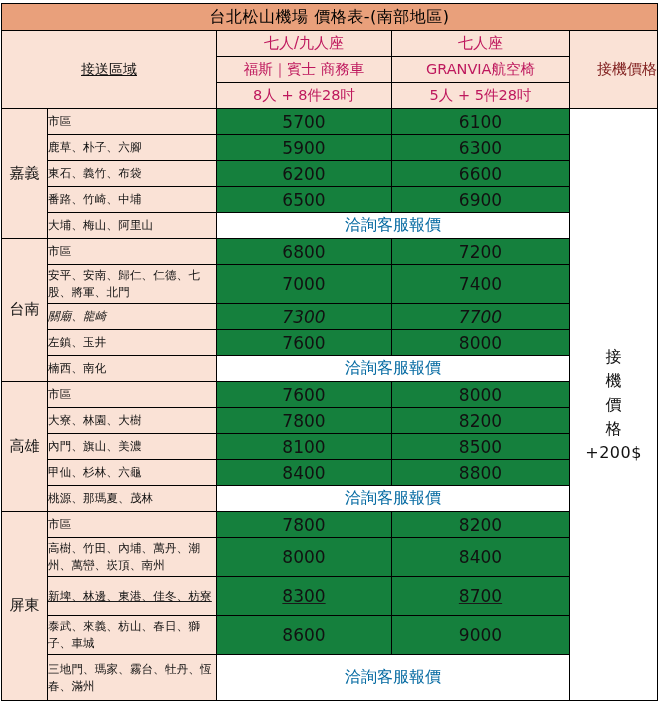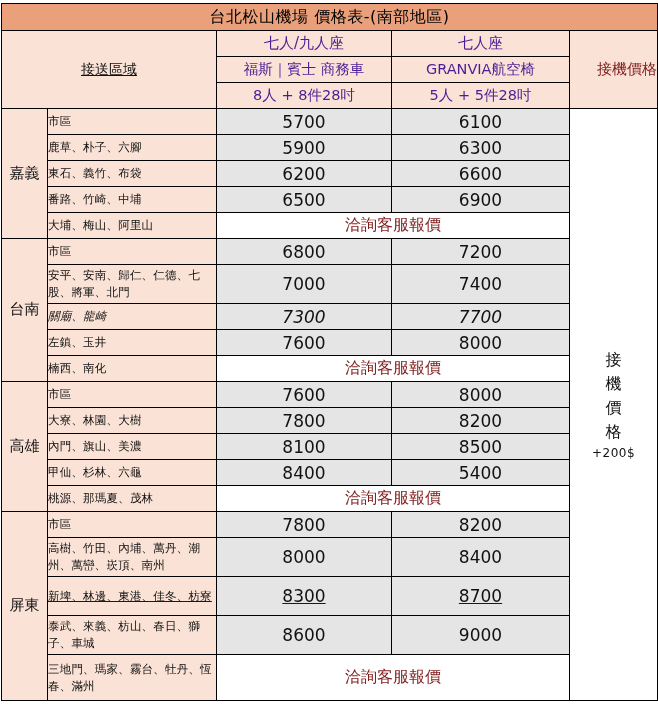--- a/index.html
+++ b/index.html
@@ -40,21 +40,21 @@
     font-weight: bold;
     letter-spacing: 0.5px;
     color: #000000;
   }
 
   
   .hdr {
     background: #FAE2D6;
     text-align: center;
     font-size: 15px;
-    color: #4c1d95;
+    color: #be185d;
     height: 25px;
   }
   .hdr-area {
     background: #FAE2D6;
     text-align: center;
     font-size: 14px;
     color: #111111;
     text-decoration: underline;
   }
   .hdr-vehicle-sub {
@@ -85,30 +85,30 @@
     background: #FAE2D6;
     font-size: 11.5px;
     color: #111111;
     padding: 2px 3px 2px 5px;
     line-height: 1.45;
     letter-spacing: 0.2px;
   }
 
   
   .price-cell {
-    background: #e5e5e5;
+    background: #15803d;
     text-align: center;
     font-size: 17px;
     color: #111111;
   }
   .inquire-cell {
     background: #ffffff;
     text-align: center;
     font-size: 16px;
-    color: #7f1d1d;
+    color: #0369a1;
   }
 
   
   .pickup-cell {
     background: #ffffff;
     text-align: center;
     vertical-align: middle;
   }
   .pickup-stack {
     display: flex;
@@ -116,21 +116,21 @@
     align-items: center;
     justify-content: center;
     line-height: 1.5;
   }
   .pickup-stack span {
     font-size: 16px;
     color: #111111;
     display: block;
   }
   .pickup-stack .amount {
-    font-size: 12px;
+    font-size: 16px;
     letter-spacing: 0.5px;
   }
 
   .col-area   { width: 169px; }
   .col-price1 { width: 175px; }
   .col-price2 { width: 178px; }
   .col-pickup { width: 88px; }
 </style>
 </head>
 <body>
@@ -233,21 +233,21 @@
         <td class="price-cell">8200</td>
       </tr>
       <tr style="height: 26px;">
         <td class="area-cell">內門、旗山、美濃</td>
         <td class="price-cell">8100</td>
         <td class="price-cell">8500</td>
       </tr>
       <tr style="height: 26px;">
         <td class="area-cell">甲仙、杉林、六龜</td>
         <td class="price-cell">8400</td>
-        <td class="price-cell">5400</td>
+        <td class="price-cell">8800</td>
       </tr>
       <tr style="height: 26px;">
         <td class="area-cell">桃源、那瑪夏、茂林</td>
         <td class="inquire-cell" colspan="2">洽詢客服報價</td>
       </tr>
       <tr style="height: 26px;">
         <td class="region-cell" rowspan="5">屏東</td>
         <td class="area-cell">市區</td>
         <td class="price-cell">7800</td>
         <td class="price-cell">8200</td>

